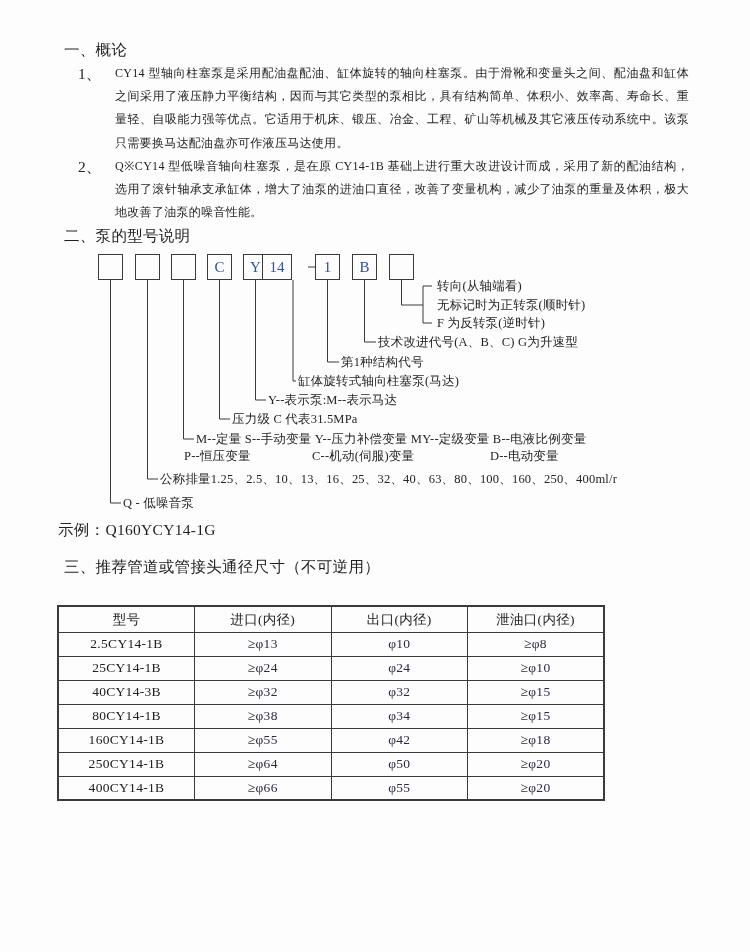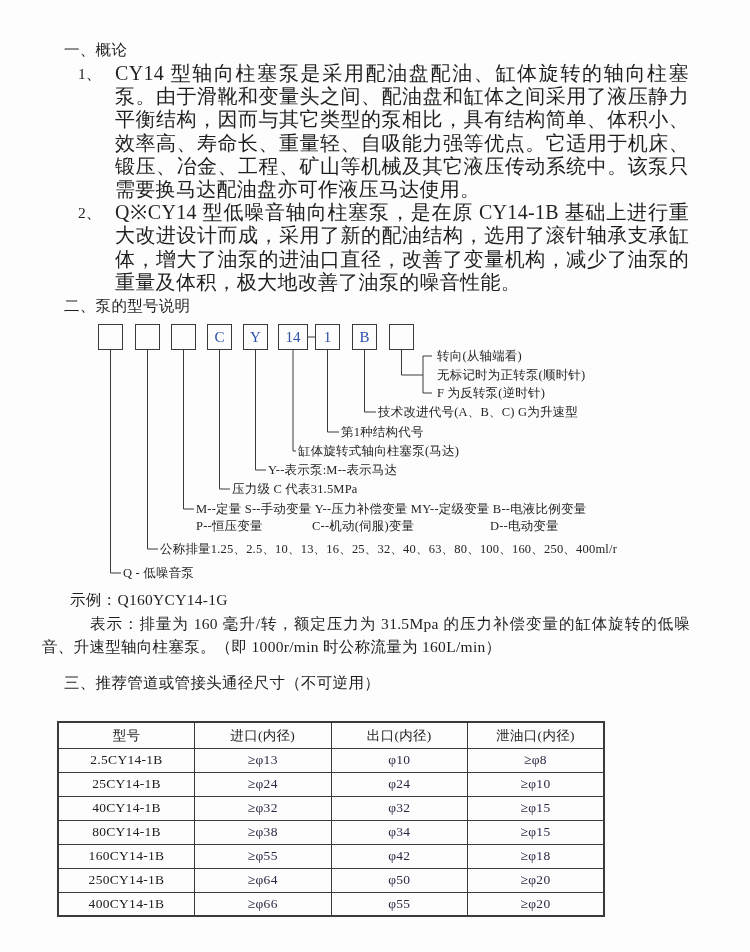--- a/index.html
+++ b/index.html
@@ -16,48 +16,48 @@
   .h-sec {
     font-size:15.5px; font-weight:normal; line-height:24px;
     margin-left:22px; letter-spacing:0.3px;
   }
   .olitem { display:flex; }
   .olitem .num {
     margin-left:36px; width:37px; flex:0 0 37px;
     font-size:15.5px; line-height:23.2px;
   }
   .olitem .itext {
-    width:574px; font-size:20px; line-height:23.2px;
+    width:574px; font-size:12px; line-height:23.2px;
     letter-spacing:0.3px; text-align:justify;
   }
   
   .diagram { position:relative; margin-left:48px; width:640px; height:266px; }
   .diagram svg { position:absolute; left:0; top:0; pointer-events:none; }
   .cbox {
     position:absolute; top:6px; width:25px; height:26px;
     border:1px solid #3a3a3a;
     display:flex; align-items:center; justify-content:center;
     font-size:15px; color:#2b50a8; background:#fdfdfd;
     font-family:"Liberation Serif","DejaVu Serif",serif;
   }
   .b1{left:8px} .b2{left:45px} .b3{left:81px} .b4{left:117px} .b5{left:153px}
-  .b6{left:188px; width:30px} .b7{left:225px} .b8{left:262px} .b9{left:299px}
+  .b6{left:172px; width:30px} .b7{left:225px} .b8{left:262px} .b9{left:299px}
   .lbl {
     position:absolute; white-space:nowrap;
     font-size:12.5px; line-height:13px; color:#242424; letter-spacing:0.2px;
   }
   .l-dir1{left:347px; top:32px} .l-dir2{left:347px; top:51px} .l-dir3{left:347px; top:69px}
   .l-tech{left:288px; top:88px} .l-struct{left:251px; top:108px}
   .l-cyl{left:208px; top:127px} .l-pump{left:178px; top:146px}
   .l-press{left:142px; top:165px}
   .l-var1{left:106px; top:185px}
-  .l-var2a{left:106px; top:202px} .l-var2b{left:222px; top:202px} .l-var2c{left:400px; top:202px}
+  .l-var2a{left:94px; top:202px} .l-var2b{left:222px; top:202px} .l-var2c{left:400px; top:202px}
   .l-disp{left:70px; top:225px} .l-q{left:33px; top:249px}
   
-  .example { margin-left:28px; margin-top:4px; font-size:15.5px; line-height:24px; letter-spacing:0.3px; }
+  .example { margin-left:16px; margin-top:4px; font-size:15.5px; line-height:24px; letter-spacing:0.3px; }
   .example-desc {
     width:648px; font-size:15.5px; line-height:23.2px;
     letter-spacing:0.3px; text-indent:48px; text-align:justify;
   }
   .h-sec3 { margin-top:13px; }
   
   table.pipes {
     margin:26px 0 4px 15px; width:548px;
     border-collapse:collapse; table-layout:fixed;
     font-size:13.5px; color:#202020;
@@ -126,21 +126,20 @@
     <div class="lbl l-press">压力级 C 代表31.5MPa</div>
     <div class="lbl l-var1">M--定量 S--手动变量 Y--压力补偿变量 MY--定级变量 B--电液比例变量</div>
     <div class="lbl l-var2a">P--恒压变量</div>
     <div class="lbl l-var2b">C--机动(伺服)变量</div>
     <div class="lbl l-var2c">D--电动变量</div>
     <div class="lbl l-disp">公称排量1.25、2.5、10、13、16、25、32、40、63、80、100、160、250、400ml/r</div>
     <div class="lbl l-q">Q - 低噪音泵</div>
   </div>
 
   <p class="example">示例：Q160YCY14-1G</p>
-  <p class="example-desc">表示：排量为 160 毫升/转，额定压力为 31.5Mpa 的压力补偿变量的缸体旋转的低噪音、升速型轴向柱塞泵。（即 1000r/min 时公称流量为 160L/min）</p>
 
   <h2 class="h-sec h-sec3">三、推荐管道或管接头通径尺寸（不可逆用）</h2>
 
   <table class="pipes">
     <thead>
       <tr>
         <th>型号</th>
         <th>进口(内径)</th>
         <th>出口(内径)</th>
         <th>泄油口(内径)</th>
@@ -153,21 +152,21 @@
         <td class="val">φ10</td>
         <td class="val">≥φ8</td>
       </tr>
       <tr>
         <td>25CY14-1B</td>
         <td class="val">≥φ24</td>
         <td class="val">φ24</td>
         <td class="val">≥φ10</td>
       </tr>
       <tr>
-        <td>40CY14-1B</td>
+        <td>40CY14-3B</td>
         <td class="val">≥φ32</td>
         <td class="val">φ32</td>
         <td class="val">≥φ15</td>
       </tr>
       <tr>
         <td>80CY14-1B</td>
         <td class="val">≥φ38</td>
         <td class="val">φ34</td>
         <td class="val">≥φ15</td>
       </tr>

